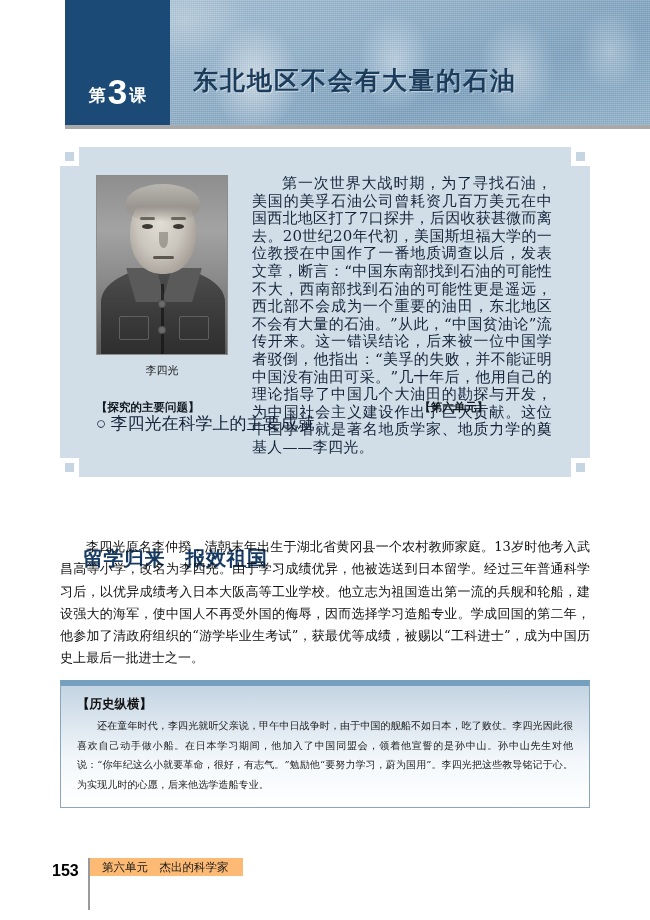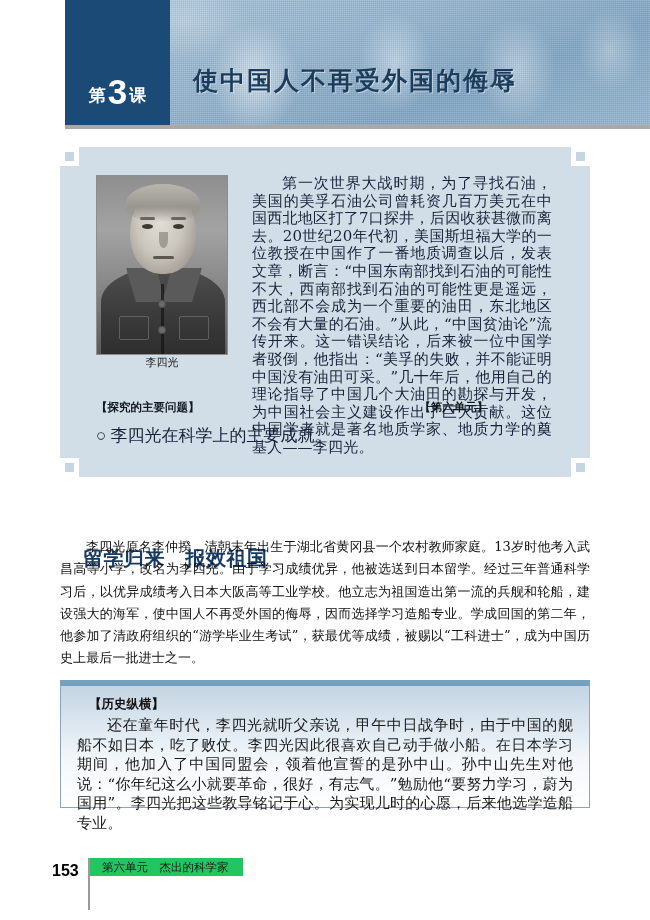--- a/index.html
+++ b/index.html
@@ -231,21 +231,21 @@
     border: 1px solid rgba(110,110,110,.75);
     border-radius: 2px;
   }
   .p-pkt-l { left: 22px; }
   .p-pkt-r { left: 82px; }
   .portrait-caption {
     width: 132px;
     text-align: center;
     font-size: 11px;
     color: #1d1d1d;
-    padding-top: 0;
+    padding-top: 8px;
     font-family: "DejaVu Serif", serif;
   }
 
   .intro-text {
     position: absolute;
     left: 192px;
     top: 28px;
     width: 300px;
     font-family: "DejaVu Serif", serif;
     font-size: 15px;
@@ -264,21 +264,21 @@
     display: flex;
     gap: 10px;
   }
   .qa-col-left  { width: 320px; }
   .qa-col-right { width: 150px; }
   .qa-title {
     font-family: Liberation Sans, sans-serif;
     font-size: 11.5px;
     font-weight: bold;
     color: #101820;
-    margin-bottom: 12px;
+    margin-bottom: 0;
   }
   .qa-item {
     font-family: Liberation Serif, serif;
     font-size: 17px;
     line-height: 17px;
     color: #15233a;
     white-space: nowrap;
   }
 
   
@@ -321,25 +321,24 @@
     background: linear-gradient(180deg, #c4d4e2 0%, #dde7f0 32%, #f4f8fb 62%, #ffffff 100%);
     box-sizing: border-box;
     padding: 10px 16px 0 16px;
   }
   .history-title {
     font-family: "DejaVu Serif", serif;
     font-size: 12.5px;
     font-weight: bold;
     color: #101010;
     margin-bottom: 3px;
-    margin-left: 12px;
   }
   .history-text {
     font-family: "DejaVu Serif", serif;
-    font-size: 15px;
+    font-size: 10px;
     line-height: 19.6px;
     color: #1a1a1a;
     text-align: justify;
     text-indent: 2em;
     letter-spacing: .1px;
   }
 
   
   .footer-pageno {
     position: absolute;
@@ -348,21 +347,21 @@
     font-family: "Liberation Sans", sans-serif;
     font-size: 16px;
     font-weight: bold;
     color: #000000;
   }
   .footer-bar {
     position: absolute;
     left: 88px;
     top: 858px;
     height: 18px;
-    background: #22c55e;
+    background: #fdba74;
     padding: 2px 14px 2px 14px;
     font-family: "Liberation Sans", sans-serif;
     font-size: 11.5px;
     color: #1b1b1b;
     box-sizing: border-box;
     line-height: 14px;
     white-space: nowrap;
   }
   .footer-spine {
     position: absolute;
@@ -377,21 +376,21 @@
 <body>
 
 <div class="banner">
   <div class="banner-photo"></div>
   <div class="banner-scan"></div>
   <div class="lesson-badge">
     <span class="l-small">第</span>
     <span class="l-num">3</span>
     <span class="l-small">课</span>
   </div>
-  <div class="banner-title">使中国人不再受外国的侮辱</div>
+  <div class="banner-title">东北地区不会有大量的石油</div>
 </div>
 <div class="banner-rule"></div>
 
 <div class="intro-panel">
   <div class="corner tl">
       <span></span>
     </div>
   <div class="corner tr">
       <span></span>
     </div>

